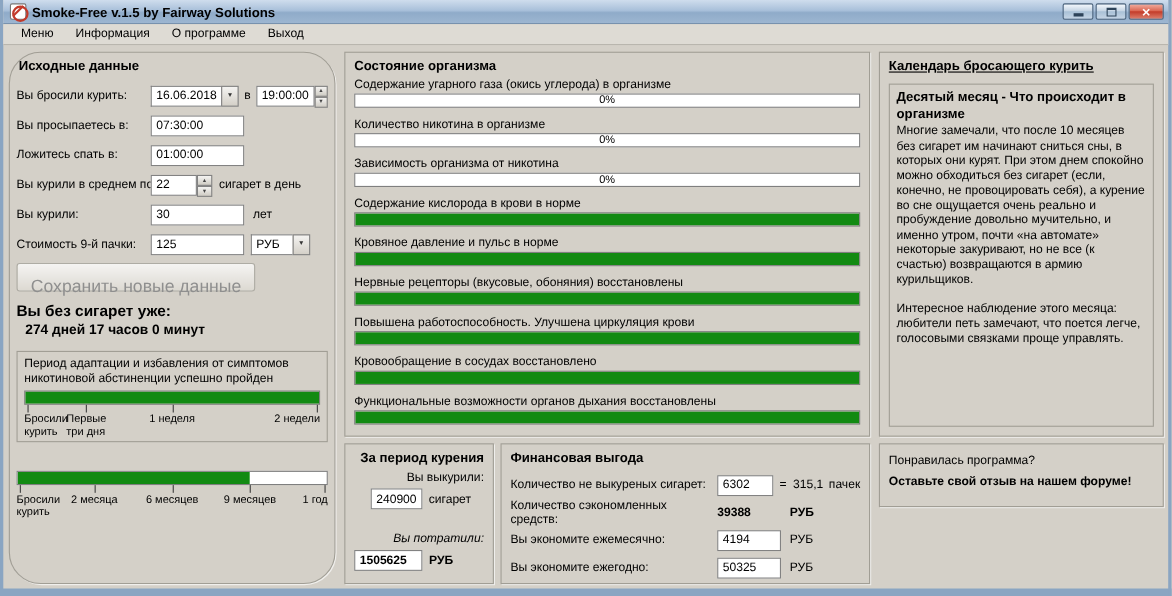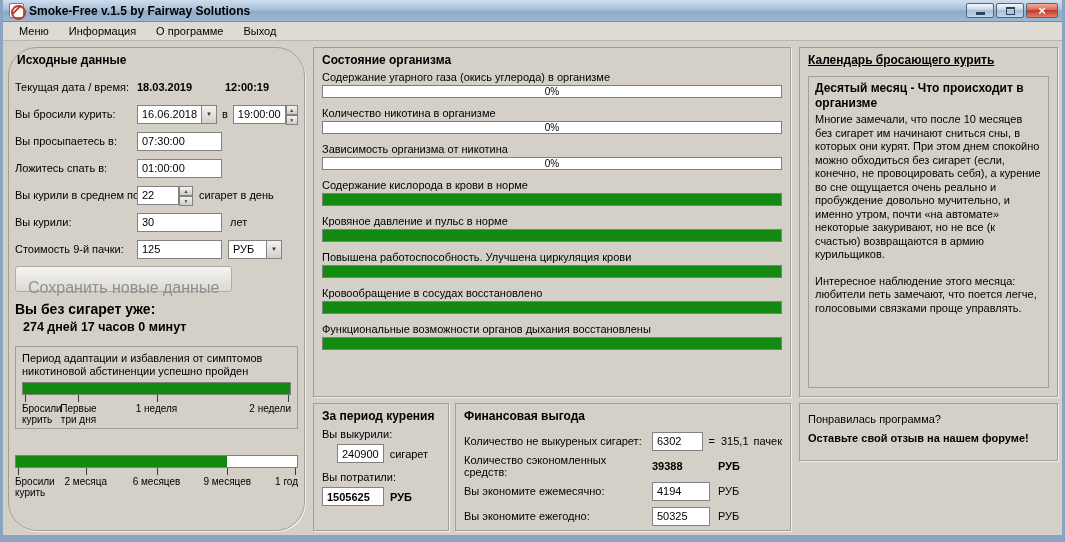--- a/index.html
+++ b/index.html
@@ -85,21 +85,21 @@
   }
   
   .pbar { height:13px; border:1px solid #7f7f7f; background:#fff; position:relative; overflow:hidden; }
   .pbar .fill { height:100%; background:#128a12; }
   .pbar .ptext { position:absolute; inset:0; text-align:center; font-size:10px; line-height:12px; }
   
   .ticks { position:relative; height:7px; }
   .ticks i { position:absolute; top:0; width:1px; height:7px; background:#3c3c3c; }
   .tick-labels { position:relative; height:24px; font-size:10px; }
   .tick-labels span { position:absolute; top:1px; white-space:pre-line; line-height:11px; }
-  .tl-c { transform:translateX(-50%); text-align:center; }
+  .tl-c { transform:translateX(-50%); }
   
   .row { display:flex; align-items:center; height:20px; margin:7px 6px 0 6px; }
   .row .lbl { width:122px; flex:none; white-space:nowrap; }
   .bold { font-weight:bold; }
   
   .bar-row { margin:0 8px 8px; }
   .bar-row .blabel { line-height:14px; margin-bottom:1px; }
   
   .fin-row { display:flex; align-items:center; height:20px; margin:5px 8px 0; }
   .fin-row .lbl { width:188px; flex:none; }
@@ -140,25 +140,20 @@
     <span class="menu-item">Информация</span>
     <span class="menu-item">О программе</span>
     <span class="menu-item">Выход</span>
   </div>
 
   <div class="content">
 
     <div class="panel" style="left:5px; top:6px; width:297px; height:484px;border-radius:29px;">
       <div class="panel-title">Исходные данные</div>
 
-      <div class="row">
-        <span class="lbl">Текущая дата / время:</span>
-        <span class="bold" style="width:80px;">18.03.2019</span>
-        <span class="bold" style="margin-left:8px;">12:00:19</span>
-      </div>
 
       <div class="row">
         <span class="lbl">Вы бросили курить:</span>
         <span class="combo" style="width:80px;">
           <span class="field">16.06.2018</span>
           <span class="combo-btn">▼</span>
         </span>
         <span style="margin:0 5px;">в</span>
         <span class="field" style="width:54px;">19:00:00</span>
         <span class="spin">
@@ -284,20 +279,27 @@
           </div>
       </div>
       <div class="bar-row">
         <div class="blabel">Кровяное давление и пульс в норме</div>
         <div class="pbar">
             <div class="fill" style="width: 100%;"></div>
             <div class="ptext"></div>
           </div>
       </div>
       <div class="bar-row">
+        <div class="blabel">Нервные рецепторы (вкусовые, обоняния) восстановлены</div>
+        <div class="pbar">
+            <div class="fill" style="width: 100%;"></div>
+            <div class="ptext"></div>
+          </div>
+      </div>
+      <div class="bar-row">
         <div class="blabel">Повышена работоспособность. Улучшена циркуляция крови</div>
         <div class="pbar">
             <div class="fill" style="width: 100%;"></div>
             <div class="ptext"></div>
           </div>
       </div>
       <div class="bar-row">
         <div class="blabel">Кровообращение в сосудах восстановлено</div>
         <div class="pbar">
             <div class="fill" style="width: 100%;"></div>
@@ -306,28 +308,28 @@
       </div>
       <div class="bar-row">
         <div class="blabel">Функциональные возможности органов дыхания восстановлены</div>
         <div class="pbar">
             <div class="fill" style="width: 100%;"></div>
             <div class="ptext"></div>
           </div>
       </div>
     </div>
 
-    <div class="panel" style="left:310px; top:362px; width:136px; height:128px;">
+    <div class="panel" style="left:310px; top:362px; width:136px; height:128px;text-align:right;">
       <div class="panel-title">За период курения</div>
       <div style="margin:2px 8px 0;">Вы выкурили:</div>
       <div style="display:flex; align-items:center; margin:4px 23px 0;">
         <span class="field" style="width:62px;">240900</span>
         <span style="margin-left:6px;">сигарет</span>
       </div>
-      <div style="margin:8px 8px 0;">Вы потратили:</div>
+      <div style="margin:21px 8px 0;font-style:italic;">Вы потратили:</div>
       <div style="display:flex; align-items:center; margin:4px 8px 0;">
         <span class="field bold" style="width:62px;">1505625</span>
         <span class="bold" style="margin-left:6px;">РУБ</span>
       </div>
     </div>
 
     <div class="panel" style="left:452px; top:362px; width:336px; height:128px;">
       <div class="panel-title">Финансовая выгода</div>
       <div class="fin-row">
         <span class="lbl">Количество не выкуреных сигарет:</span>

